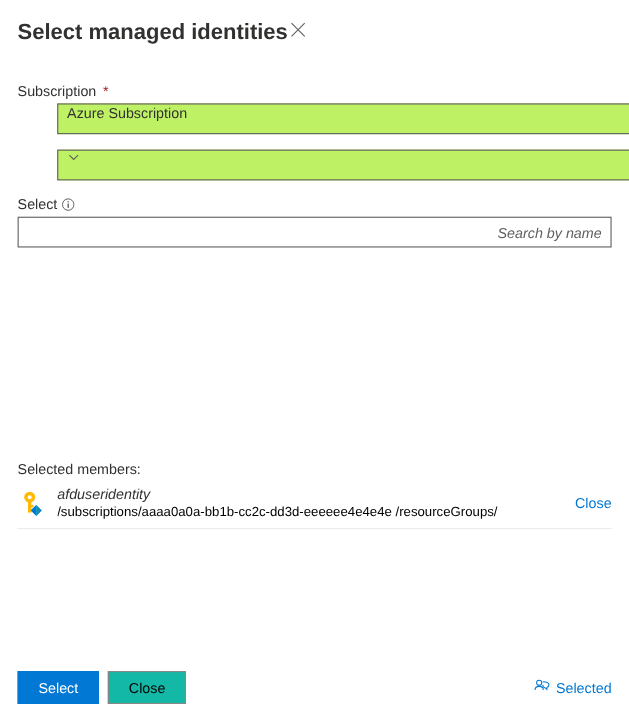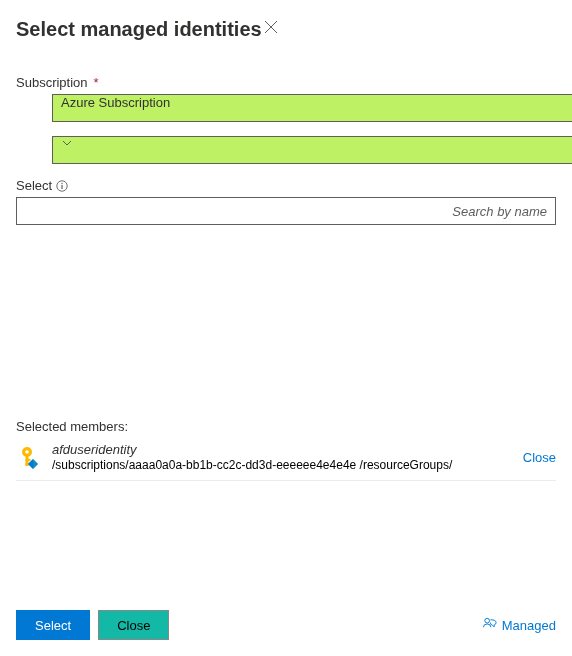--- a/index.html
+++ b/index.html
@@ -246,15 +246,15 @@
     <button class="btn">Close</button>
   </div>
   <div class="feedback-link">
     <span>
       <svg width="15" height="15" viewBox="0 0 16 16">
           <circle cx="5.5" cy="5" r="2.5" stroke="#0078d4" stroke-width="1" fill="none"></circle>
           <path d="M1.5 12 Q1.5 8.5 5.5 8.5 Q9.5 8.5 9.5 12" stroke="#0078d4" stroke-width="1" fill="none"></path>
           <path d="M9 4 Q15 4 15 7 Q15 9 13 9.5 L13 11.5 L11 9.8 Q9 9.5 9 7" stroke="#0078d4" stroke-width="1" fill="none"></path>
         </svg>
     </span>
-    <span>Managed</span>
+    <span>Selected</span>
   </div>
 </div>
 
 </body></html>

